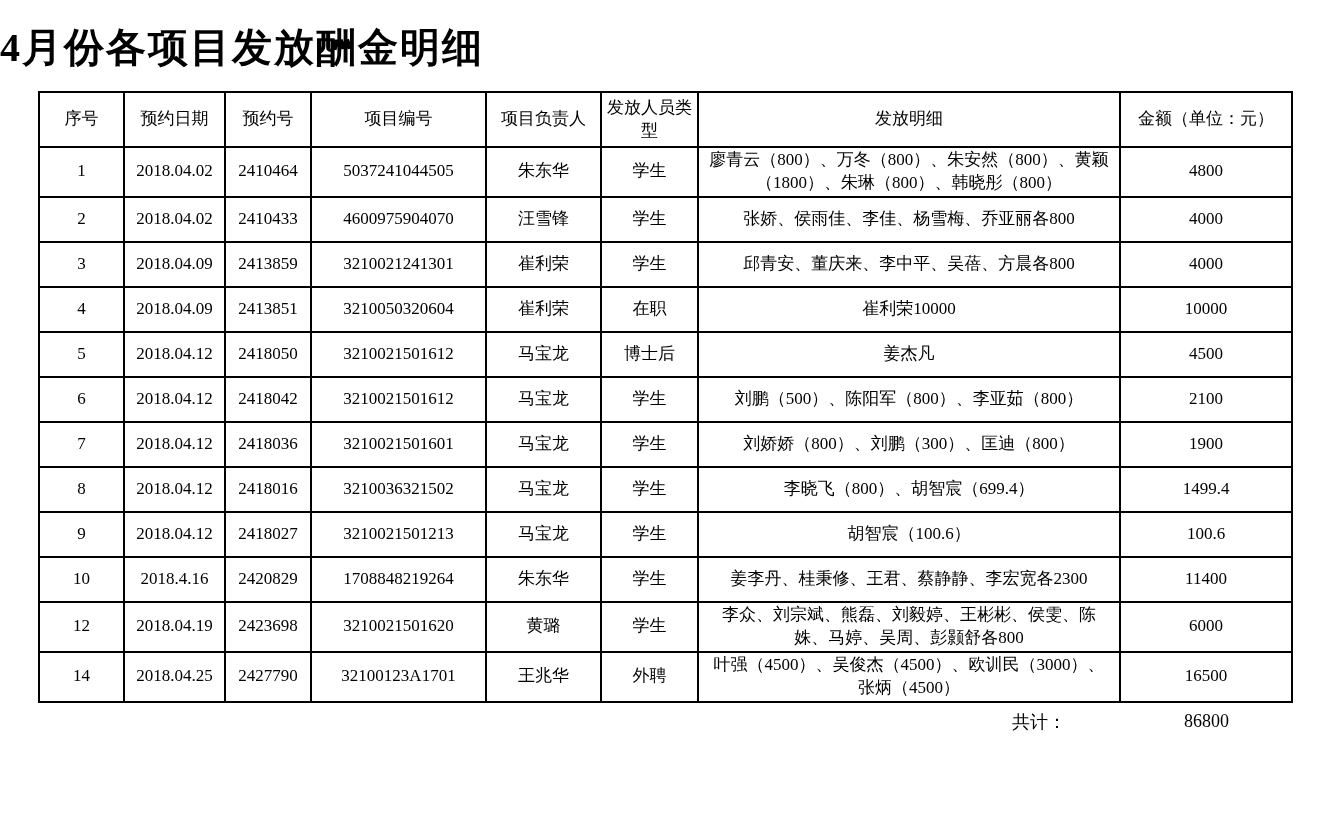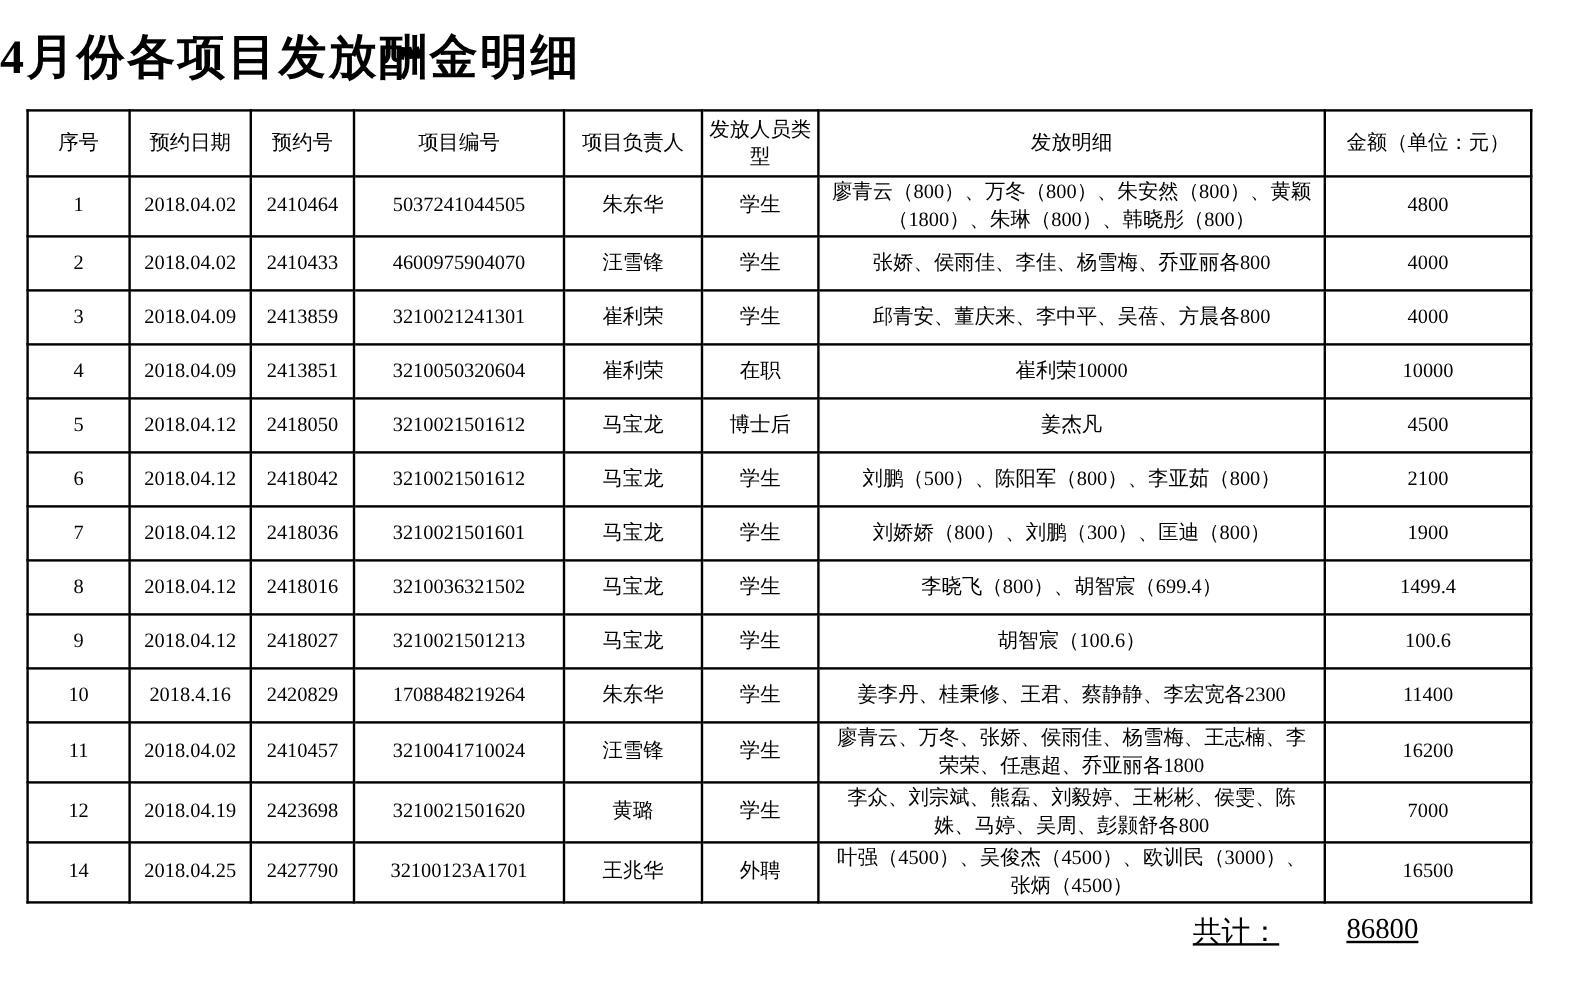--- a/index.html
+++ b/index.html
@@ -17,21 +17,21 @@
   .title {
     text-align: left;
     font-size: 40px;
     font-weight: bold;
     letter-spacing: 2px;
     margin: 20px 0 16px 0;
   }
   table.pay-table {
     border-collapse: collapse;
     table-layout: fixed;
-    margin-left: 22px;
+    margin-left: 38px;
     width: 1253px;
   }
   .pay-table th, .pay-table td {
     border: 2px solid #000000;
     text-align: center;
     vertical-align: middle;
     font-size: 17px;
     font-weight: normal;
     padding: 1px 5px;
     line-height: 1.35;
@@ -44,32 +44,31 @@
     height: 41px;
   }
   .pay-table td.col1 { padding: 1px 2px; }
   .pay-table td.col6 { padding: 1px 8px; }
   .total-row {
     margin-left: 38px;
     width: 1253px;
     display: flex;
     align-items: center;
     margin-top: 7px;
-    font-size: 24px;
-    text-decoration: underline;
+    font-size: 18px;
   }
   .total-label {
     width: 1084px;
     box-sizing: border-box;
     text-align: right;
     padding-right: 56px;
   }
   .total-value {
     width: 169px;
-    text-align: left;
+    text-align: center;
   }
 </style>
 </head>
 <body>
 
 <div class="title">4月份各项目发放酬金明细</div>
 
 <table class="pay-table">
   <colgroup>
     <col style="width:85px">
@@ -188,38 +187,28 @@
         <td class="col0">10</td>
         <td class="col1">2018.4.16</td>
         <td class="col2">2420829</td>
         <td class="col3">1708848219264</td>
         <td class="col4">朱东华</td>
         <td class="col5">学生</td>
         <td class="col6">姜李丹、桂秉修、王君、蔡静静、李宏宽各2300</td>
         <td class="col7">11400</td>
       </tr>
       <tr>
-        <td class="col0">11</td>
-        <td class="col1">2018.04.02</td>
-        <td class="col2">2410457</td>
-        <td class="col3">3210041710024</td>
-        <td class="col4">汪雪锋</td>
-        <td class="col5">学生</td>
-        <td class="col6">廖青云、万冬、张娇、侯雨佳、杨雪梅、王志楠、李荣荣、任惠超、乔亚丽各1800</td>
-        <td class="col7">16200</td>
-      </tr>
-      <tr>
         <td class="col0">12</td>
         <td class="col1">2018.04.19</td>
         <td class="col2">2423698</td>
         <td class="col3">3210021501620</td>
         <td class="col4">黄璐</td>
         <td class="col5">学生</td>
         <td class="col6">李众、刘宗斌、熊磊、刘毅婷、王彬彬、侯雯、陈姝、马婷、吴周、彭颢舒各800</td>
-        <td class="col7">7000</td>
+        <td class="col7">6000</td>
       </tr>
       <tr>
         <td class="col0">14</td>
         <td class="col1">2018.04.25</td>
         <td class="col2">2427790</td>
         <td class="col3">32100123A1701</td>
         <td class="col4">王兆华</td>
         <td class="col5">外聘</td>
         <td class="col6">叶强（4500）、吴俊杰（4500）、欧训民（3000）、张炳（4500）</td>
         <td class="col7">16500</td>

